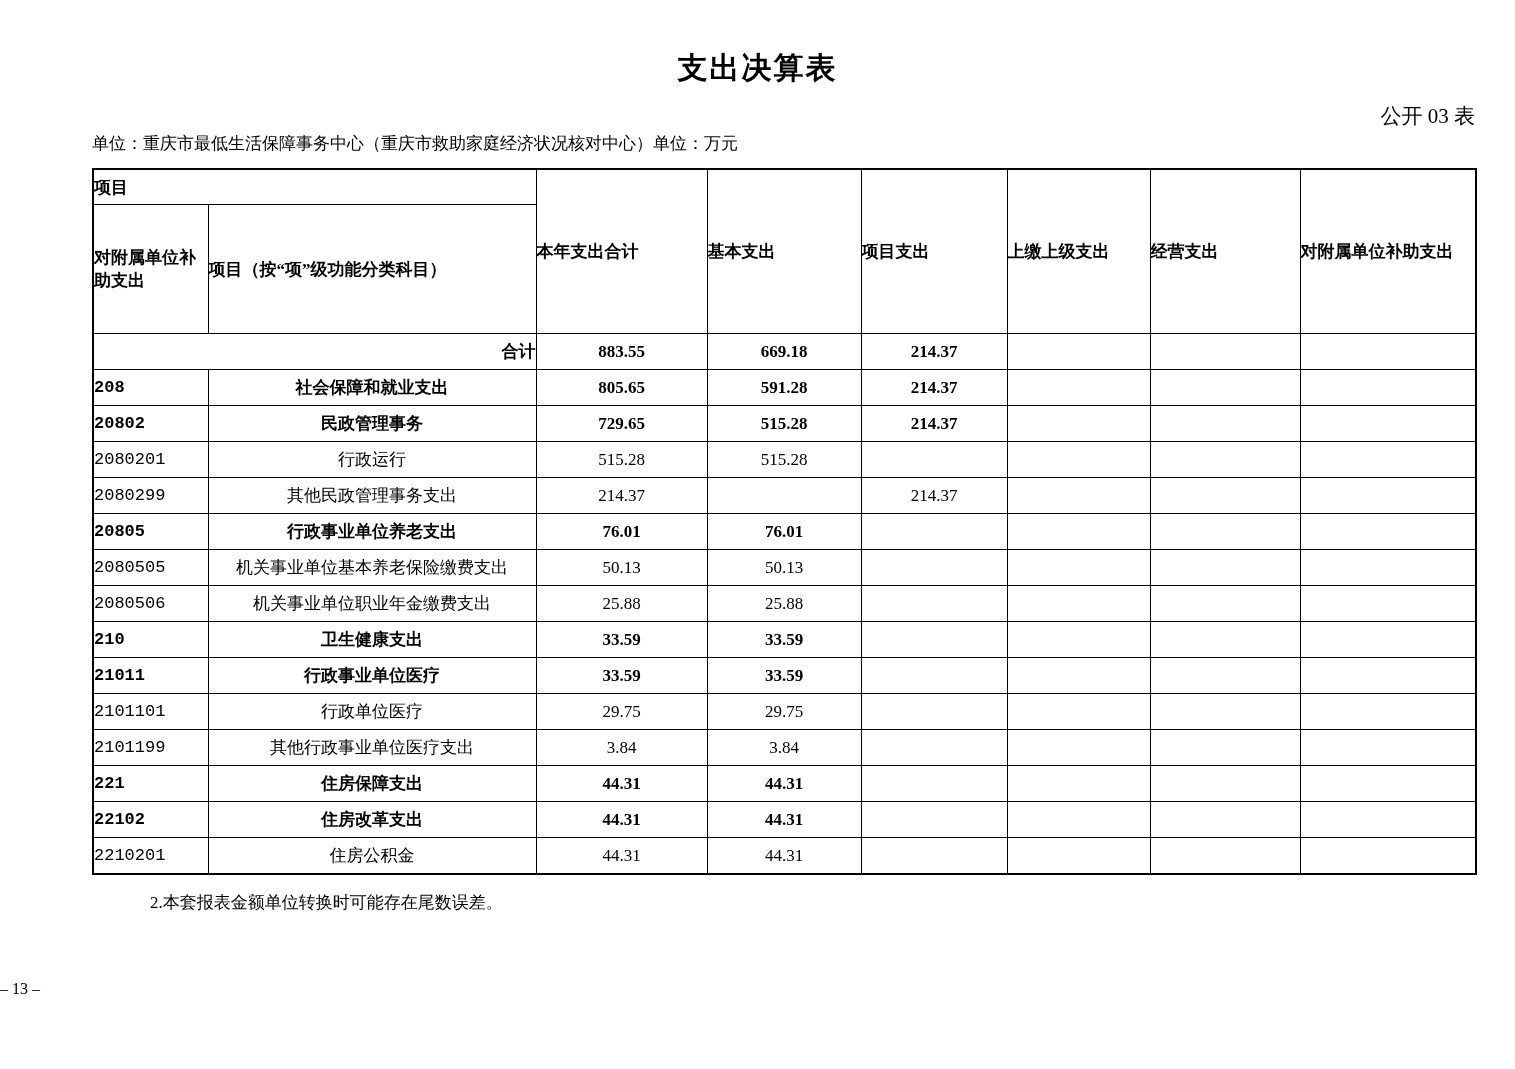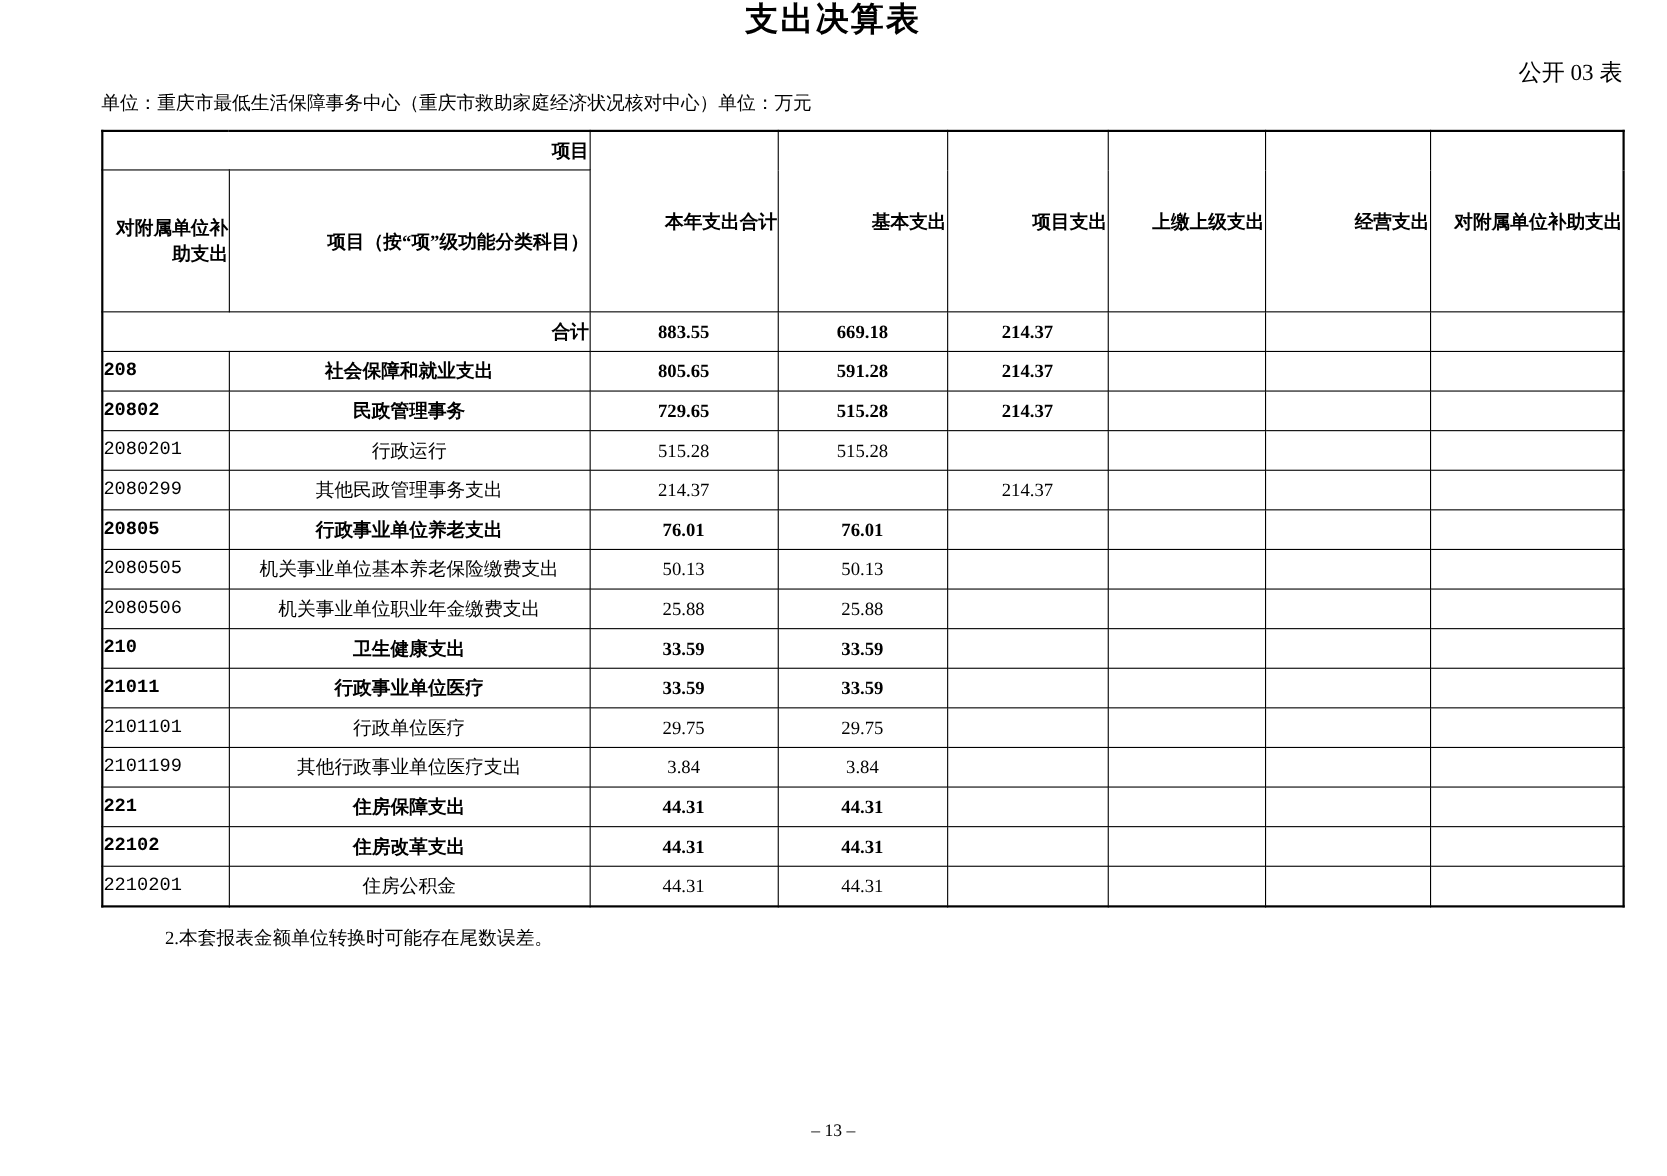--- a/index.html
+++ b/index.html
@@ -3,53 +3,53 @@
 <meta charset="utf-8">
 <style>
   html,body{margin:0;padding:0;}
   body{
     width:1515px;height:1069px;position:relative;overflow:hidden;
     background:#ffffff;color:#000000;
     font-family:"Liberation Serif","DejaVu Serif",serif;
   }
   .title{
     text-align:center;font-size:30px;font-weight:bold;letter-spacing:2px;
-    line-height:36px;
+    padding-top:50px;line-height:36px;
   }
   .meta-row{
     margin:20px 40px 0 92px;text-align:right;font-size:21px;line-height:20px;
   }
   .unit-row{
     display:flex;align-items:flex-end;
     margin:8px 40px 0 92px;font-size:17px;line-height:20px;
   }
   table.fin{
     border-collapse:collapse;table-layout:fixed;
     margin:14px 0 0 92px;width:1383px;
     border:2px solid #000;
   }
   table.fin th,table.fin td{
     border:1px solid #000;padding:0;font-size:17px;
     overflow:hidden;vertical-align:middle;
   }
-  table.fin thead th{font-weight:bold;text-align:right;}
+  table.fin thead th{font-weight:bold;text-align:left;}
   .hrow1 th{height:34px;}
   .hrow2 th{height:128px;}
   th.code-h{padding:0 4px;}
   table.fin tbody td{height:35px;}
   .cell-code{text-align:left;padding-left:3px;font-family:Liberation Mono, monospace;}
   .cell-name{text-align:center;padding-left:6px;}
   .cell-num{text-align:center;}
   .total-label{text-align:right;}
   tr.bold-row td{font-weight:bold;}
   .notes{margin:10px 40px 0 92px;font-size:17px;line-height:35px;}
   .notes .line2{padding-left:58px;}
   .page-number{
-    position:absolute;top:1020px;left:0;width:100%;
-    text-align:center;font-size:16px;
+    position:absolute;top:980px;left:0;width:100%;
+    font-size:16px;
   }
 </style>
 </head>
 <body>
 
 <div class="title">支出决算表</div>
 
 <div class="meta-row">公开 03 表</div>
 
 <div class="unit-row">

